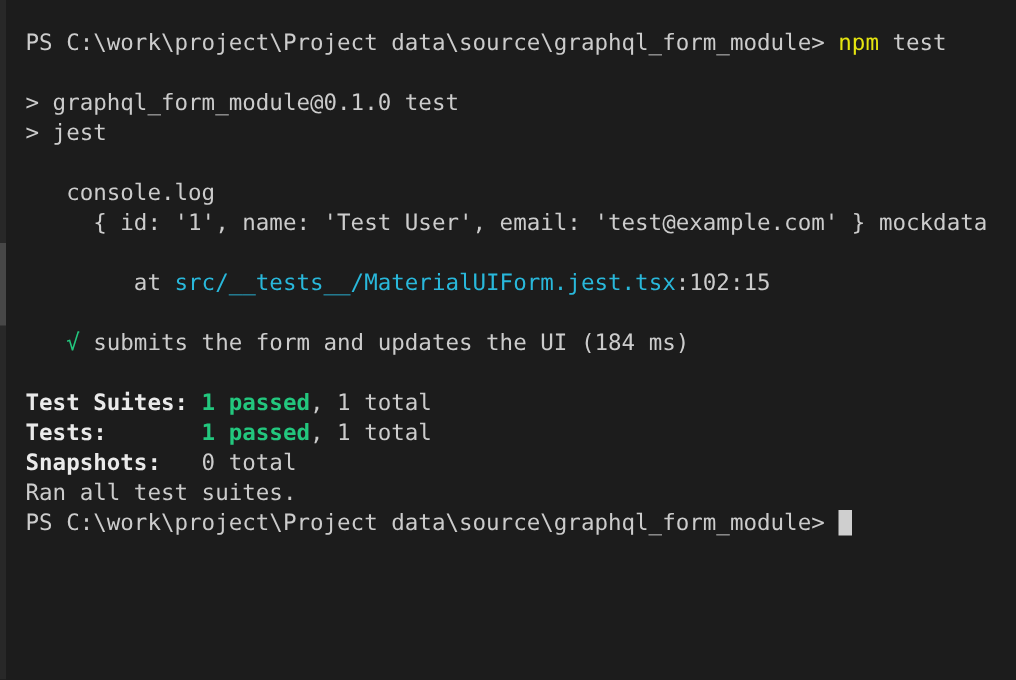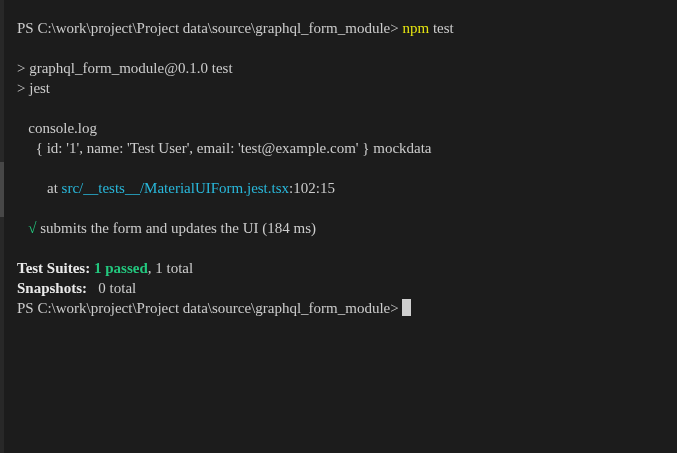--- a/index.html
+++ b/index.html
@@ -9,21 +9,21 @@
     --c-yellow: #e5e510;
     --c-cyan: #29b8db;
     --c-dim: #8d8d8d;
     --c-green: #23c77e;
     --c-pass_badge_bg: #3fc57f;
     --c-pass_badge_fg: #0f2a1c;
     --c-time_badge_bg: #c0413d;
     --c-time_badge_fg: #ffffff;
     --c-cursor: #cfcfcf;
   }
-  * { box-sizing: border-box; font-family: Liberation Serif, serif; }
+  * { box-sizing: border-box; }
   html, body {
     margin: 0; padding: 0;
     width: 677px; height: 453px;
     background: var(--c-background);
     overflow: hidden;
   }
   .terminal {
     position: relative;
     width: 677px; height: 453px;
     padding: 18px 0 0 17px;
@@ -83,19 +83,21 @@
       <div class="line"><span class="seg-default">&gt; jest</span></div>
       <div class="line"></div>
       <div class="line"><span class="seg-default">   console.log</span></div>
       <div class="line"><span class="seg-default">     { id: '1', name: 'Test User', email: 'test@example.com' } mockdata</span></div>
       <div class="line"></div>
       <div class="line"><span class="seg-default">        at </span><span class="seg-cyan">src/__tests__/MaterialUIForm.jest.tsx</span><span class="seg-default">:102:15</span></div>
       <div class="line"></div>
       <div class="line"><span class="seg-default">   </span><span class="seg-green">√</span><span class="seg-default"> submits the form and updates the UI (184 ms)</span></div>
       <div class="line"></div>
       <div class="line"><span class="seg-boldWhite">Test Suites: </span><span class="seg-greenBold">1 passed</span><span class="seg-default">, 1 total</span></div>
+      <div class="line"><span class="seg-boldWhite">Tests:       </span><span class="seg-greenBold">1 passed</span><span class="seg-default">, 1 total</span></div>
       <div class="line"><span class="seg-boldWhite">Snapshots:   </span><span class="seg-default">0 total</span></div>
+      <div class="line"><span class="seg-default">Ran all test suites.</span></div>
       <div class="line"><span class="seg-default">PS C:\work\project\Project data\source\graphql_form_module&gt; </span><span class="cursor"></span></div>
     </div>
   <div class="scroll-strip">
     <div class="scroll-thumb"></div>
   </div>
 </div>
 
 </body></html>

